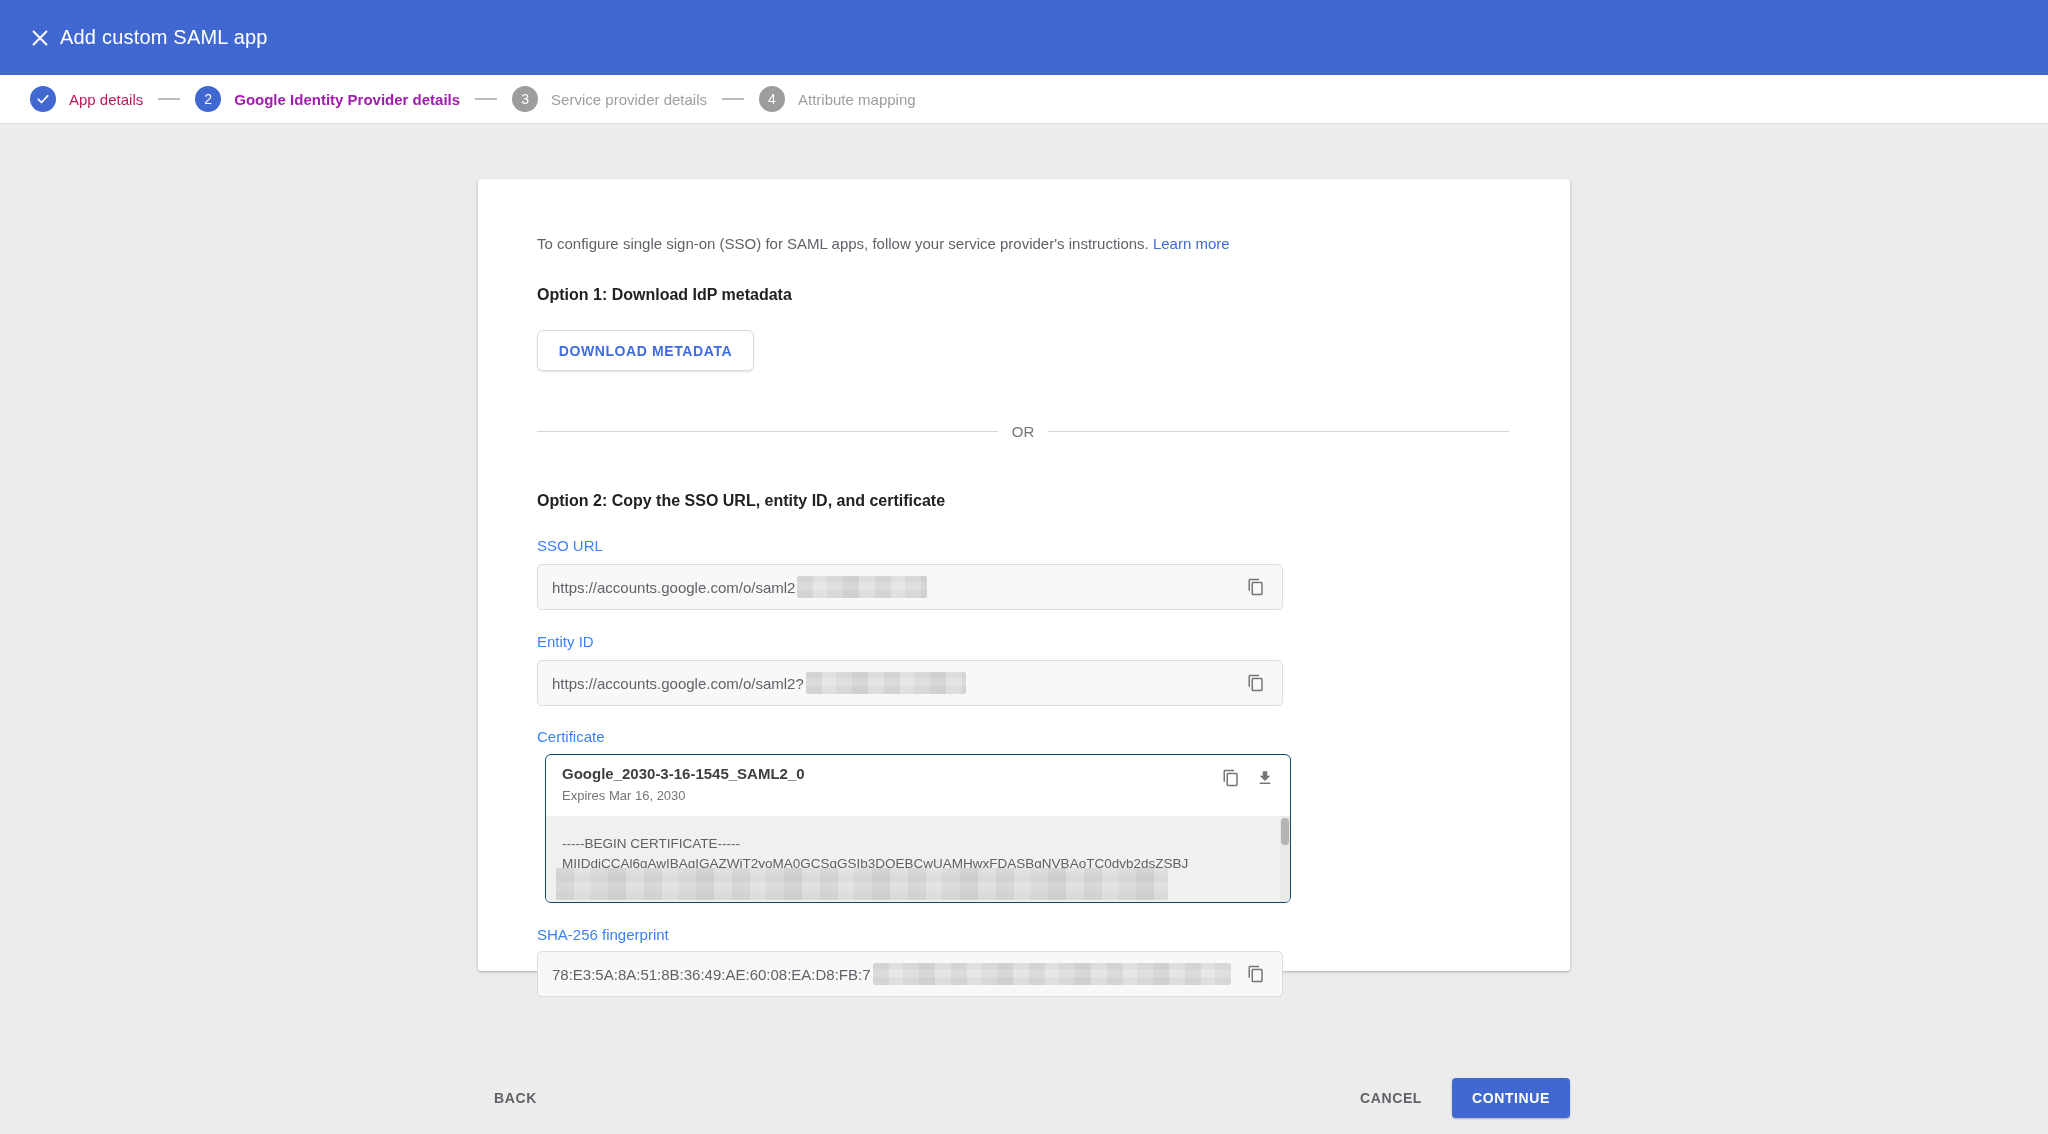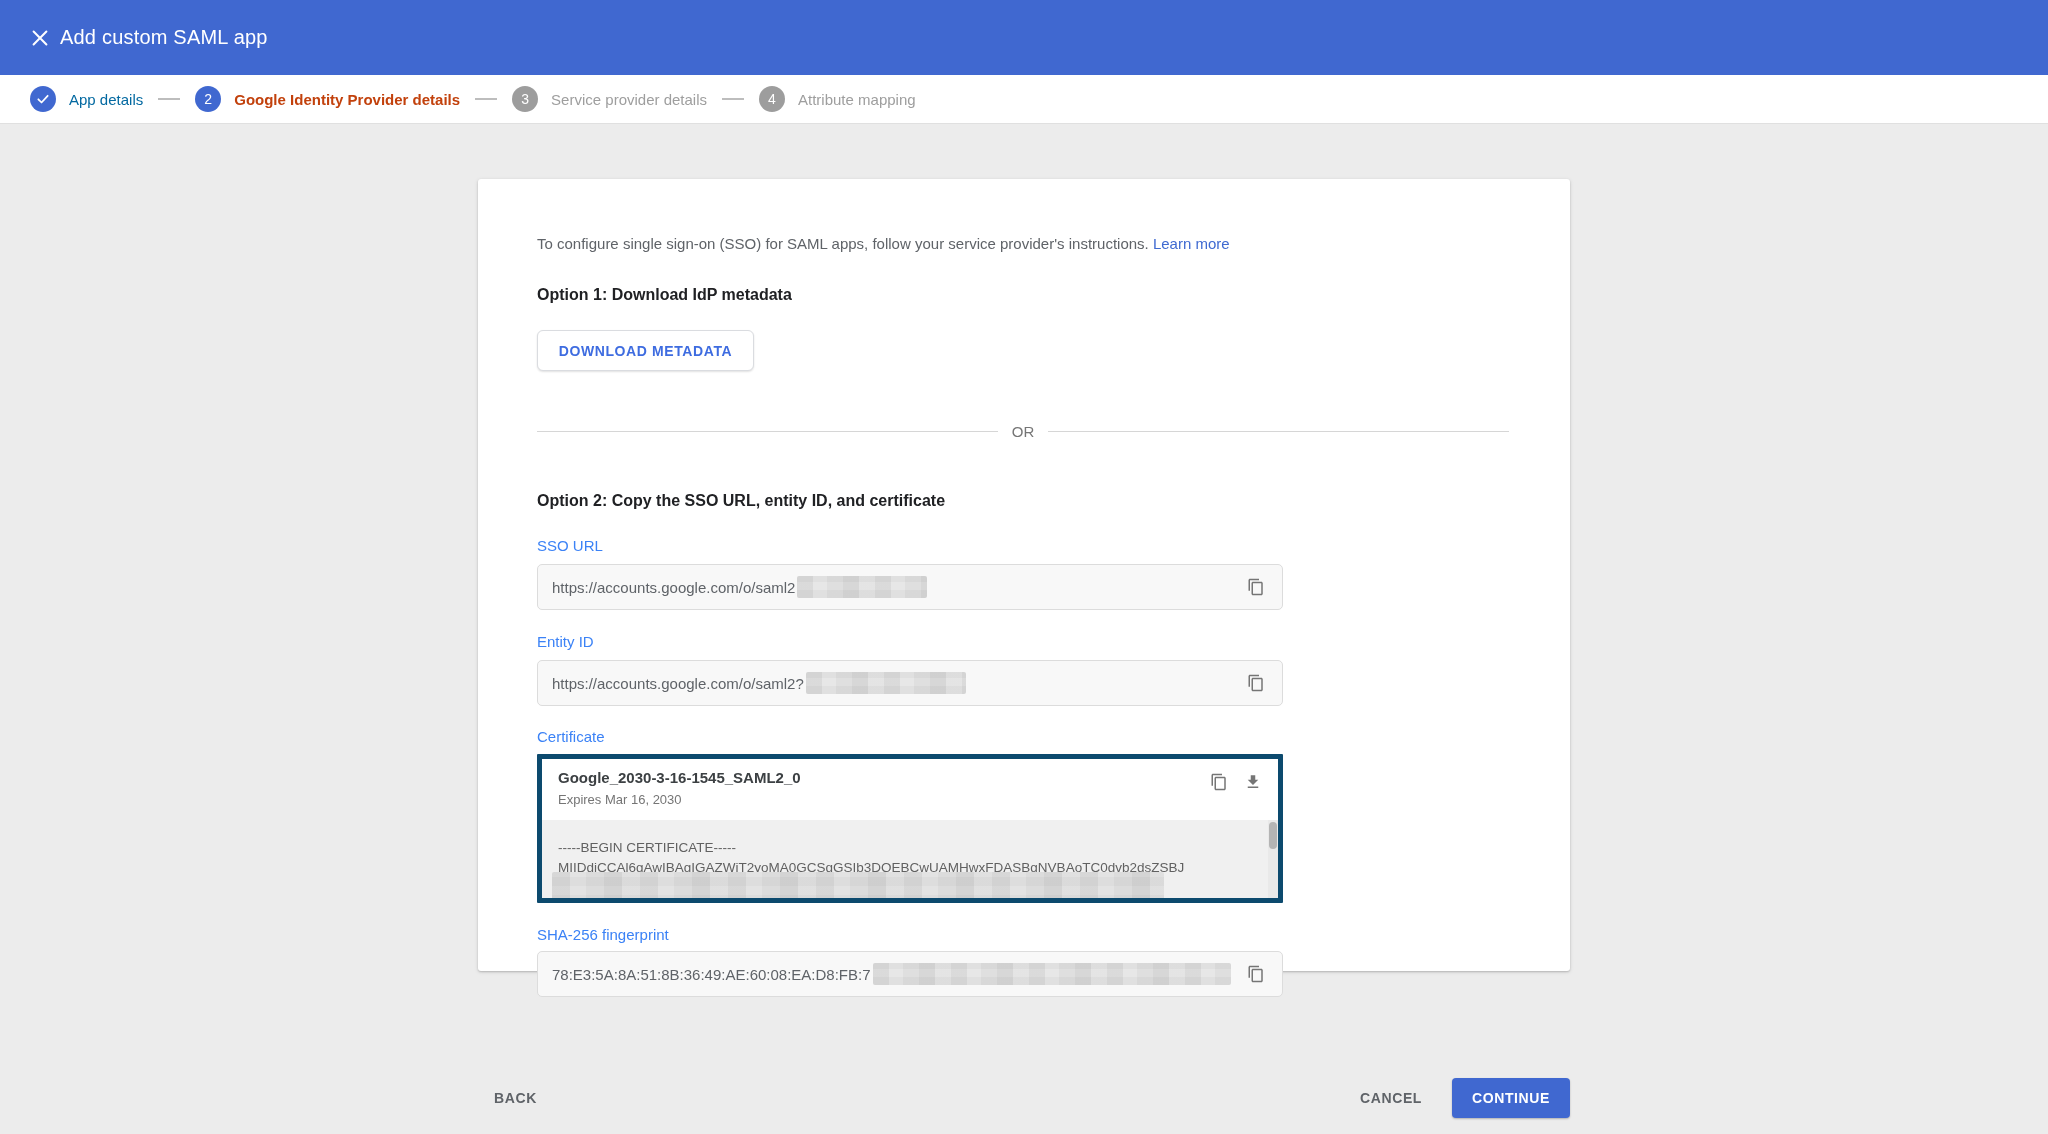--- a/index.html
+++ b/index.html
@@ -33,22 +33,22 @@
     display:flex; align-items:center; padding-left:30px;
   }
   .step { display:flex; align-items:center; }
   .step-circle {
     width:26px; height:26px; border-radius:50%;
     display:flex; align-items:center; justify-content:center;
     font-size:14px; color:#ffffff; flex:none;
   }
   .step-circle.done, .step-circle.active { background:#4068d0; }
   .step-circle.future { background:#9d9d9d; }
-  .step-label { margin-left:13px; font-size:15px; color:#0369a1; white-space:nowrap; }
-  .step-label.current { font-weight:bold; color:#c2410c; }
+  .step-label { margin-left:13px; font-size:15px; color:#be185d; white-space:nowrap; }
+  .step-label.current { font-weight:bold; color:#a21caf; }
   .step-label.future { color:#9e9e9e; }
   .step-dash {
     width:22px; height:2px; background:#bdbdbd; margin:0 15px; flex:none;
   }
 
   
   .card {
     position:absolute; left:478px; top:179px; width:1092px; height:792px;
     background:#ffffff; border-radius:3px;
     box-shadow:0 1px 2px rgba(0,0,0,0.18), 0 1px 4px rgba(0,0,0,0.10);
@@ -99,22 +99,22 @@
   }
 
   
   .lbl-sso  { top:358px; } .box-sso  { top:385px; }
   .lbl-ent  { top:454px; } .box-ent  { top:481px; }
   .lbl-cert { top:549px; }
   .lbl-sha  { top:747px; } .box-sha  { top:772px; }
 
   
   .cert-card {
-    position:absolute; top:575px; left:0; width:746px; height:149px;
-    background:#ffffff; border:5px solid #0c4a6e; border-radius:1px;
+    position:absolute; top:575px; left:8px; width:746px; height:149px;
+    background:#ffffff; border:1px solid #0c4a6e; border-radius:6px;
     overflow:hidden;
   }
   .cert-name { position:absolute; left:16px; top:10px; font-size:15px; font-weight:bold; color:#3c4043; }
   .cert-expires { position:absolute; left:16px; top:33px; font-size:13px; color:#757575; }
   .cert-actions { position:absolute; right:8px; top:6px; display:flex; }
   .cert-actions .cert-icon-btn {
     width:34px; height:34px; display:flex; align-items:center; justify-content:center;
     cursor:pointer; border-radius:50%;
   }
   .cert-body {

